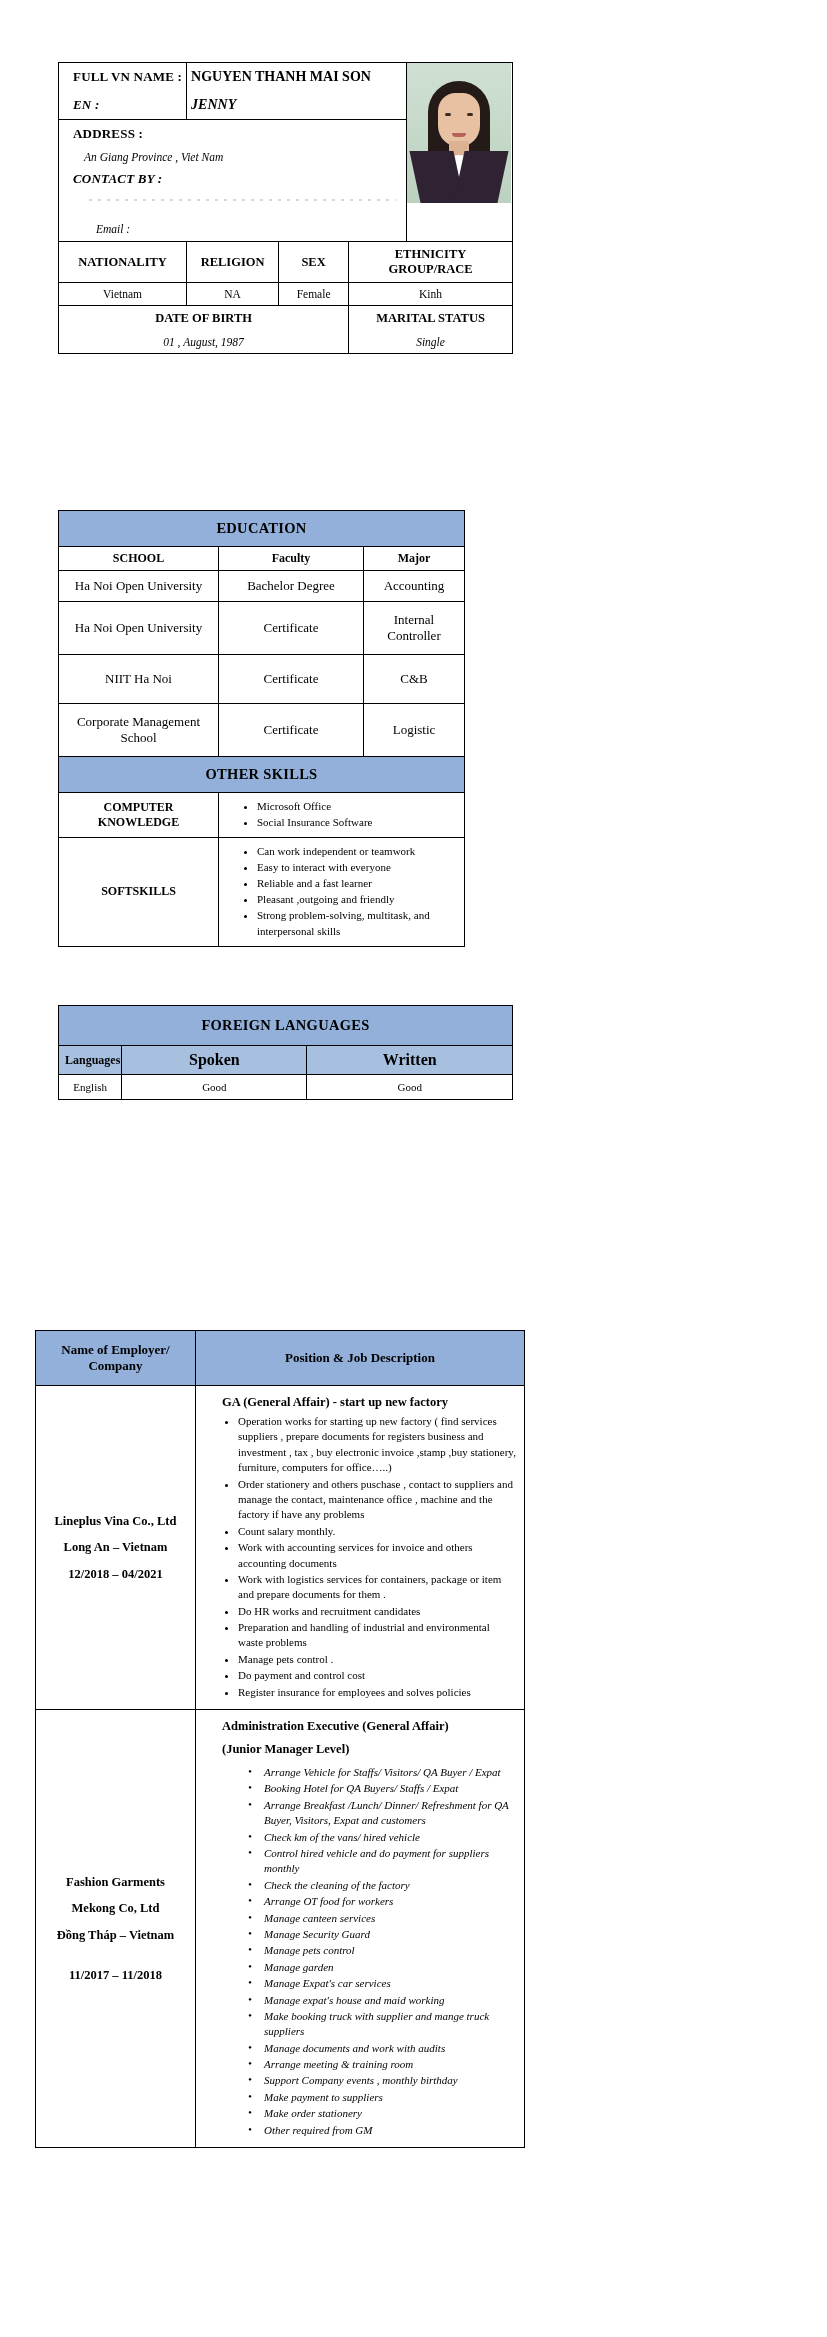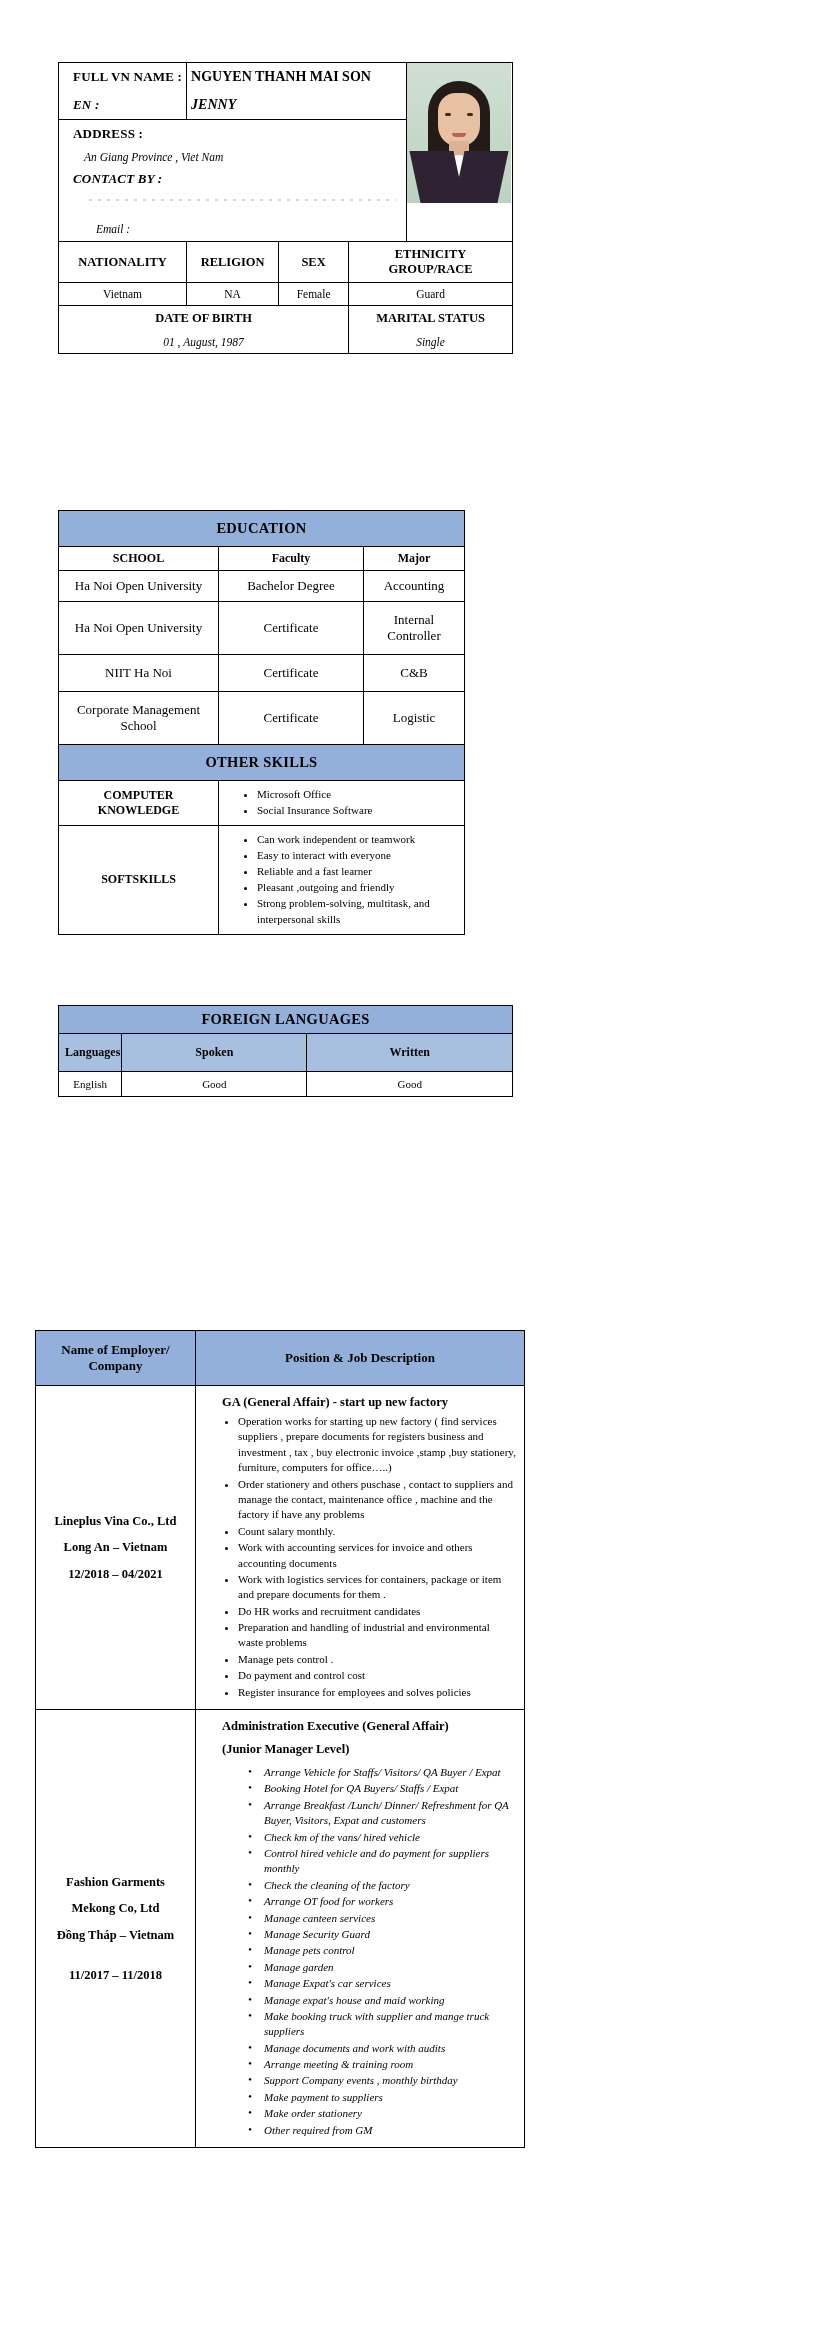--- a/index.html
+++ b/index.html
@@ -64,21 +64,21 @@
   .edu-th { text-align:center; font-weight:bold; font-size:12px; padding:4px 3px; }
   .edu-td { text-align:center; font-size:13px; padding:7px 3px; }
   .skill-label { font-weight:bold; font-size:12px; text-align:center; padding:7px 6px; width:132px; vertical-align:middle; }
   .skill-list { padding: 6px 8px 6px 4px; vertical-align: middle; }
   .skill-list ul { margin:0; padding-left:34px; }
   .skill-list li { font-size:11px; line-height:1.45; }
 
   
   .sec-lang { position:absolute; left:58px; top:1005px; width:455px; }
   .sec-lang table { width:455px; }
-  .lang-th { text-align:center; font-weight:bold; font-size:12px; padding:11px 3px; background:#a8c0e0; }
+  .lang-th { text-align:center; font-weight:bold; font-size:16px; padding:5px 3px; background:#a8c0e0; }
   .lang-name-th { text-align:left; padding-left:6px; background:#a8c0e0; font-weight:bold; font-size:12px; }
   .lang-td { text-align:center; font-size:11px; padding:6px 3px; }
   .lang-td-left { text-align:center; font-size:11px; padding:6px 3px; }
 
   
   .sec-job { position:absolute; left:35px; top:1330px; width:490px; }
   .sec-job table { width:490px; }
   .job-head { background:#92b0da; font-weight:bold; font-size:13px; text-align:center; padding:11px 6px; }
   .job-company {
     text-align:center; font-weight:bold; font-size:12.5px;
@@ -143,21 +143,21 @@
       <tr>
         <td class="demo-th" style="width:118px;">NATIONALITY</td>
         <td class="demo-th" style="width:92px;">RELIGION</td>
         <td class="demo-th" style="width:70px;">SEX</td>
         <td class="demo-th" colspan="2">ETHNICITY GROUP/RACE</td>
       </tr>
       <tr>
         <td class="demo-td">Vietnam</td>
         <td class="demo-td">NA</td>
         <td class="demo-td">Female</td>
-        <td class="demo-td" colspan="2">Guard</td>
+        <td class="demo-td" colspan="2">Kinh</td>
       </tr>
       <tr>
         <td class="demo-th no-border-bottom" colspan="3">DATE OF BIRTH</td>
         <td class="demo-th no-border-bottom" colspan="2">MARITAL STATUS</td>
       </tr>
       <tr>
         <td class="demo-td no-border-top" colspan="3">01 , August, 1987</td>
         <td class="demo-td no-border-top" colspan="2">Single</td>
       </tr>
     </tbody>
@@ -179,21 +179,21 @@
         <td class="edu-td">Ha Noi Open University</td>
         <td class="edu-td">Bachelor Degree</td>
         <td class="edu-td">Accounting</td>
       </tr>
       <tr>
         <td class="edu-td" style="padding:10px 3px;">Ha Noi Open University</td>
         <td class="edu-td" style="padding:10px 3px;">Certificate</td>
         <td class="edu-td" style="padding:10px 3px;">Internal Controller</td>
       </tr>
       <tr>
-        <td class="edu-td" style="padding:10px 3px;">NIIT Ha Noi</td>
+        <td class="edu-td" style="padding:16px 3px;">NIIT Ha Noi</td>
         <td class="edu-td" style="padding:10px 3px;">Certificate</td>
         <td class="edu-td" style="padding:10px 3px;">C&amp;B</td>
       </tr>
       <tr>
         <td class="edu-td" style="padding:10px 3px;">Corporate Management School</td>
         <td class="edu-td" style="padding:10px 3px;">Certificate</td>
         <td class="edu-td" style="padding:10px 3px;">Logistic</td>
       </tr>
       <tr>
         <td class="blue-bar" colspan="3">OTHER SKILLS</td>
@@ -220,21 +220,21 @@
         </td>
       </tr>
     </tbody>
       </table>
   </div>
 
   <div class="sec-lang">
     <table class="bordered">
       <tbody>
           <tr>
-        <td class="blue-bar" colspan="3" style="padding:5px 4px;">FOREIGN LANGUAGES</td>
+        <td class="blue-bar" colspan="3" style="padding:11px 4px;">FOREIGN LANGUAGES</td>
       </tr>
       <tr>
         <td class="lang-name-th" style="width:62px;">Languages</td>
         <td class="lang-th" style="width:185px;">Spoken</td>
         <td class="lang-th">Written</td>
       </tr>
       <tr>
         <td class="lang-td-left">English</td>
         <td class="lang-td">Good</td>
         <td class="lang-td">Good</td>

